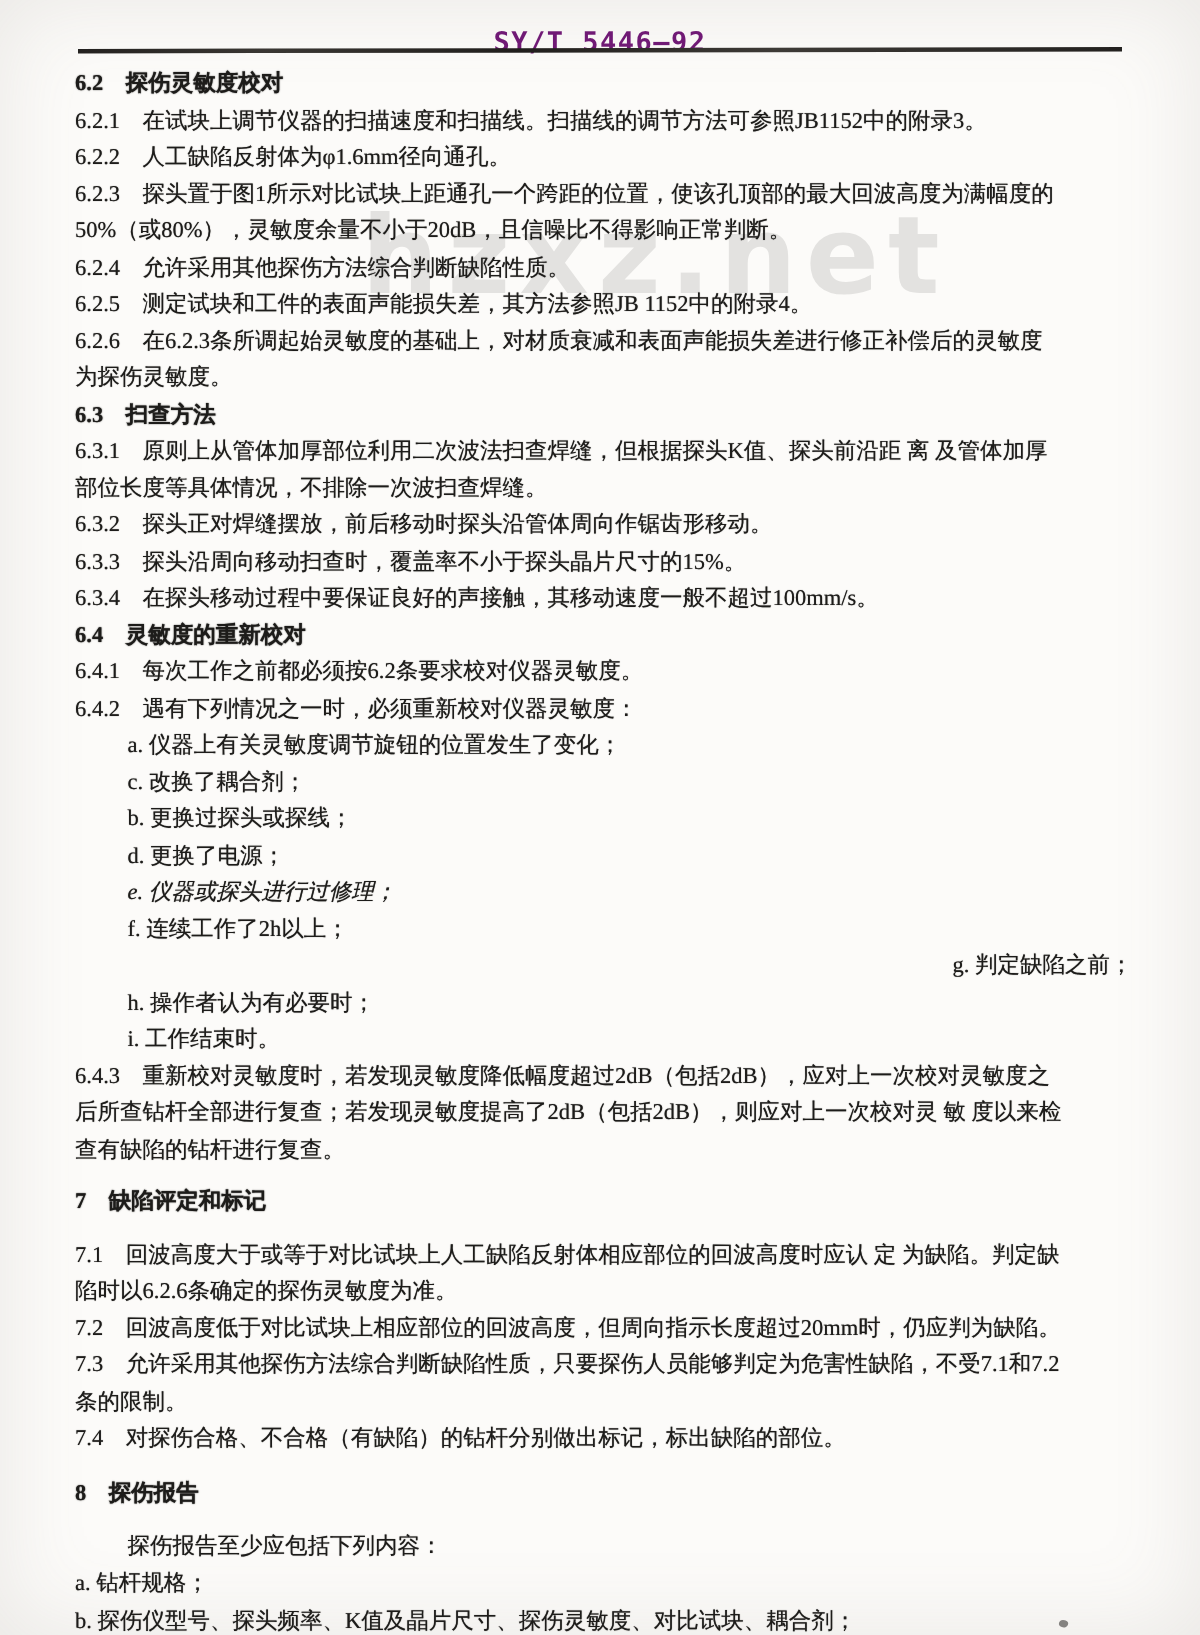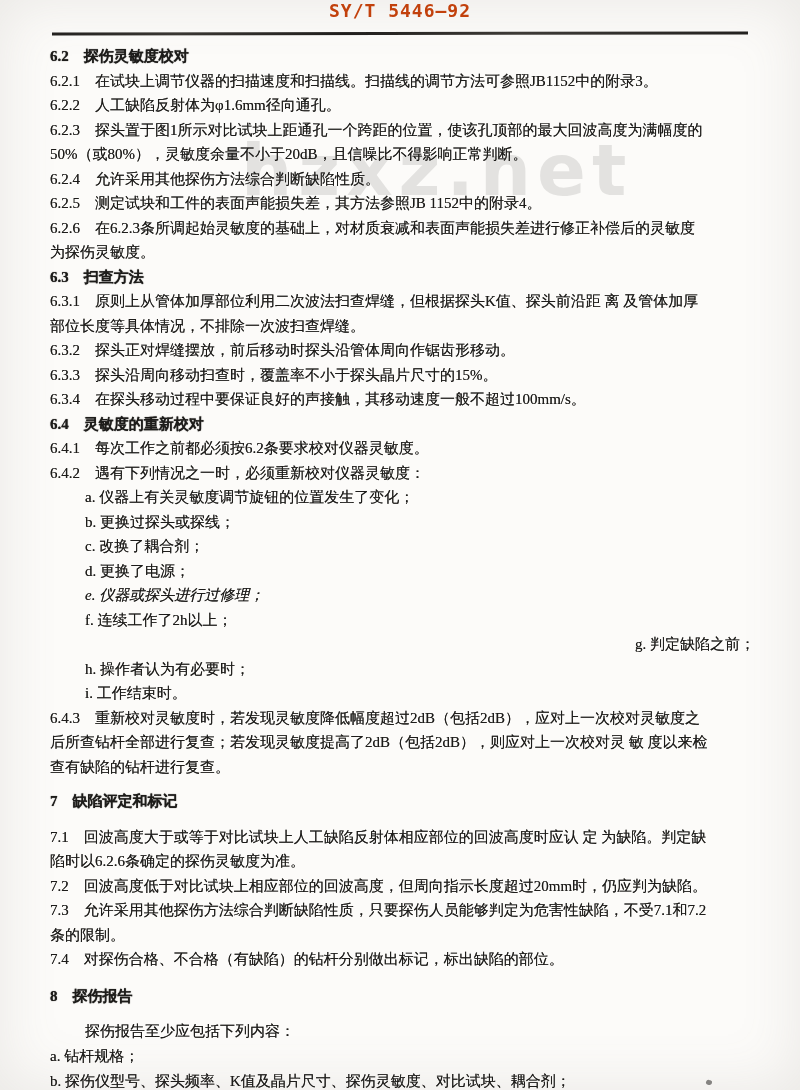--- a/index.html
+++ b/index.html
@@ -13,29 +13,29 @@
     height: 1090px;
     margin: 0 auto;
     background: #fcfbf9;
     overflow: hidden;
     font-family: "Liberation Serif", "DejaVu Serif", serif;
     color: #1d1c1a;
     box-shadow: inset 0 0 60px rgba(120,115,105,0.14);
   }
   .doc-header {
     position: absolute;
-    top: 0;
+    top: 18px;
     left: 0;
     width: 100%;
     text-align: center;
     font-family: "DejaVu Sans Mono", "Liberation Mono", monospace;
     font-weight: 700;
     font-size: 18px;
     letter-spacing: 1px;
-    color: #c2410c;
+    color: #701a75;
   }
   .header-rule {
     position: absolute;
     top: 32px;
     left: 52px;
     width: 696px;
     height: 3px;
     background: linear-gradient(90deg, #23211f 0%, #3a3733 18%, #201e1c 42%, #3d3a36 67%, #23211f 100%);
     transform: rotate(-0.1deg);
   }
@@ -105,22 +105,22 @@
       <div class="line bold">6.3　扫查方法</div>
       <div class="line">6.3.1　原则上从管体加厚部位利用二次波法扫查焊缝，但根据探头K值、探头前沿距 离 及管体加厚</div>
       <div class="line">部位长度等具体情况，不排除一次波扫查焊缝。</div>
       <div class="line">6.3.2　探头正对焊缝摆放，前后移动时探头沿管体周向作锯齿形移动。</div>
       <div class="line">6.3.3　探头沿周向移动扫查时，覆盖率不小于探头晶片尺寸的15%。</div>
       <div class="line">6.3.4　在探头移动过程中要保证良好的声接触，其移动速度一般不超过100mm/s。</div>
       <div class="line bold">6.4　灵敏度的重新校对</div>
       <div class="line">6.4.1　每次工作之前都必须按6.2条要求校对仪器灵敏度。</div>
       <div class="line">6.4.2　遇有下列情况之一时，必须重新校对仪器灵敏度：</div>
       <div class="line" style="padding-left: 35px;">a. 仪器上有关灵敏度调节旋钮的位置发生了变化；</div>
+      <div class="line" style="padding-left: 35px;">c. 改换了耦合剂；</div>
       <div class="line" style="padding-left: 35px;">b. 更换过探头或探线；</div>
-      <div class="line" style="padding-left: 35px;">c. 改换了耦合剂；</div>
       <div class="line" style="padding-left: 35px;">d. 更换了电源；</div>
       <div class="line" style="padding-left: 35px; font-style: italic;">e. 仪器或探头进行过修理；</div>
       <div class="line" style="padding-left: 35px;">f. 连续工作了2h以上；</div>
       <div class="line" style="padding-left: 35px; text-align: right;">g. 判定缺陷之前；</div>
       <div class="line" style="padding-left: 35px;">h. 操作者认为有必要时；</div>
       <div class="line" style="padding-left: 35px;">i. 工作结束时。</div>
       <div class="line">6.4.3　重新校对灵敏度时，若发现灵敏度降低幅度超过2dB（包括2dB），应对上一次校对灵敏度之</div>
       <div class="line">后所查钻杆全部进行复查；若发现灵敏度提高了2dB（包括2dB），则应对上一次校对灵 敏 度以来检</div>
       <div class="line">查有缺陷的钻杆进行复查。</div>
       <div class="line bold" style="margin-top: 10px;">7　缺陷评定和标记</div>

